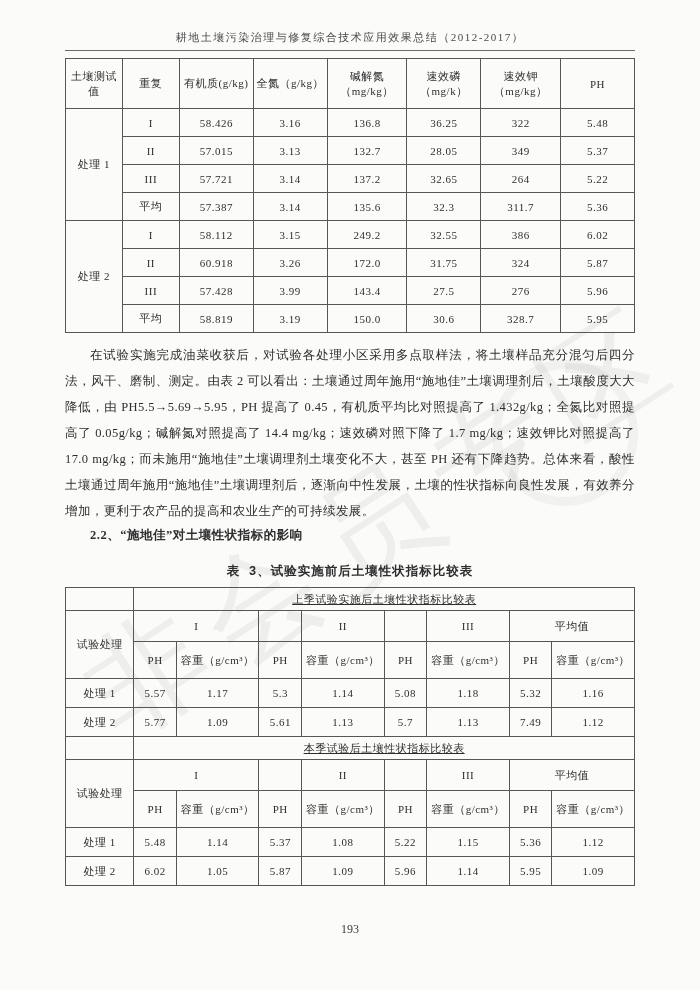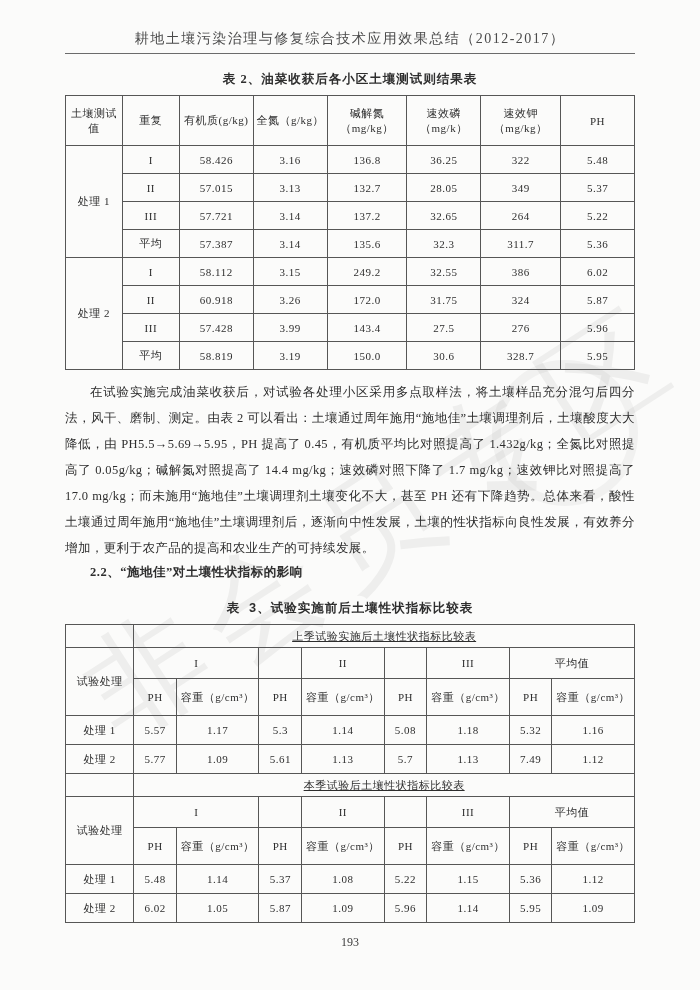--- a/index.html
+++ b/index.html
@@ -17,52 +17,51 @@
     color:rgba(130,130,130,0.10);
     transform:rotate(-33deg);transform-origin:left top;
     z-index:0;pointer-events:none;
   }
   .seal{
     position:absolute;left:492px;top:360px;width:128px;height:128px;
     border:9px solid rgba(130,130,130,0.08);border-radius:50%;
     z-index:0;pointer-events:none;
   }
   .content{position:relative;z-index:1;padding:30px 65px 0 65px;}
-  .doc-header{text-align:center;font-size:14px;color:#4a4a4a;letter-spacing:1.5px;}
+  .doc-header{text-align:center;font-size:11px;color:#4a4a4a;letter-spacing:1.5px;}
   .header-rule{border-bottom:1.5px solid #6b6b6b;margin-top:5px;}
   .caption{text-align:center;font-weight:bold;font-size:12.5px;letter-spacing:1px;margin-top:17px;}
   .caption.t3{margin-top:19px;font-family:Liberation Mono, monospace;}
   table{border-collapse:collapse;width:100%;table-layout:fixed;margin-top:7px;}
   td{
     border:1px solid #565656;text-align:center;vertical-align:middle;
     font-size:11px;padding:1px 1px;letter-spacing:0.5px;overflow:hidden;
   }
   table{border:1.5px solid #4a4a4a;}
   tr.t2-head{height:50px;}
   tr.t2-data{height:28px;}
   tr.r-title{height:23px;text-decoration:underline;}
   tr.r-group{height:31px;}
   tr.r-sub{height:37px;}
   tr.r-data{height:29px;}
   .para{font-size:12.5px;line-height:26px;text-align:justify;text-indent:2em;margin-top:9px;letter-spacing:0.4px;}
   .heading{font-size:12.5px;font-weight:bold;text-indent:2em;margin-top:3px;letter-spacing:0.5px;}
-  .page-num{text-align:center;margin-top:12px;font-size:12px;color:#3a3a3a;}
+  .page-num{text-align:center;margin-top:36px;font-size:12px;color:#3a3a3a;}
 </style>
 </head>
 <body>
 
 <div class="watermark">非会员专区</div>
 <div class="seal"></div>
 
 <div class="content">
 
   <div class="doc-header">耕地土壤污染治理与修复综合技术应用效果总结（2012-2017）</div>
   <div class="header-rule"></div>
 
-  <div class="caption">表 2、油菜收获后各小区土壤测试则结果表</div>
 
   <table>
     <colgroup>
       <col style="width:10%">
         <col style="width:10%">
         <col style="width:13%">
         <col style="width:13%">
       <col style="width:14%">
         <col style="width:13%">
         <col style="width:14%">

